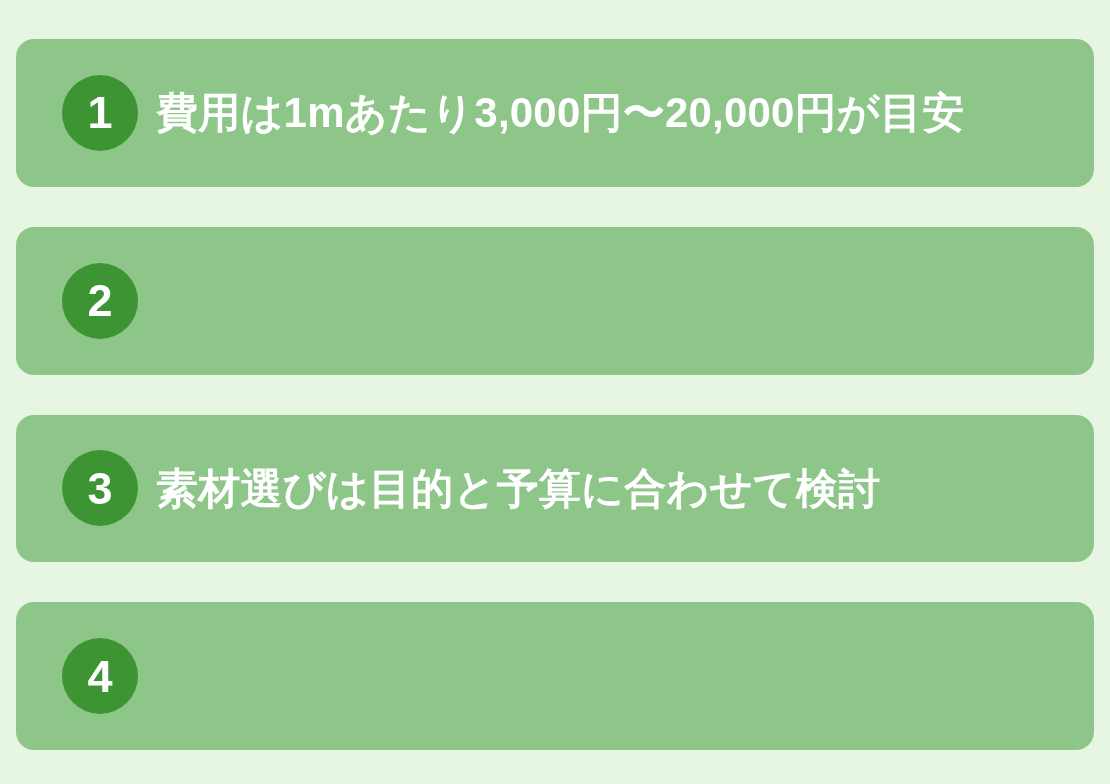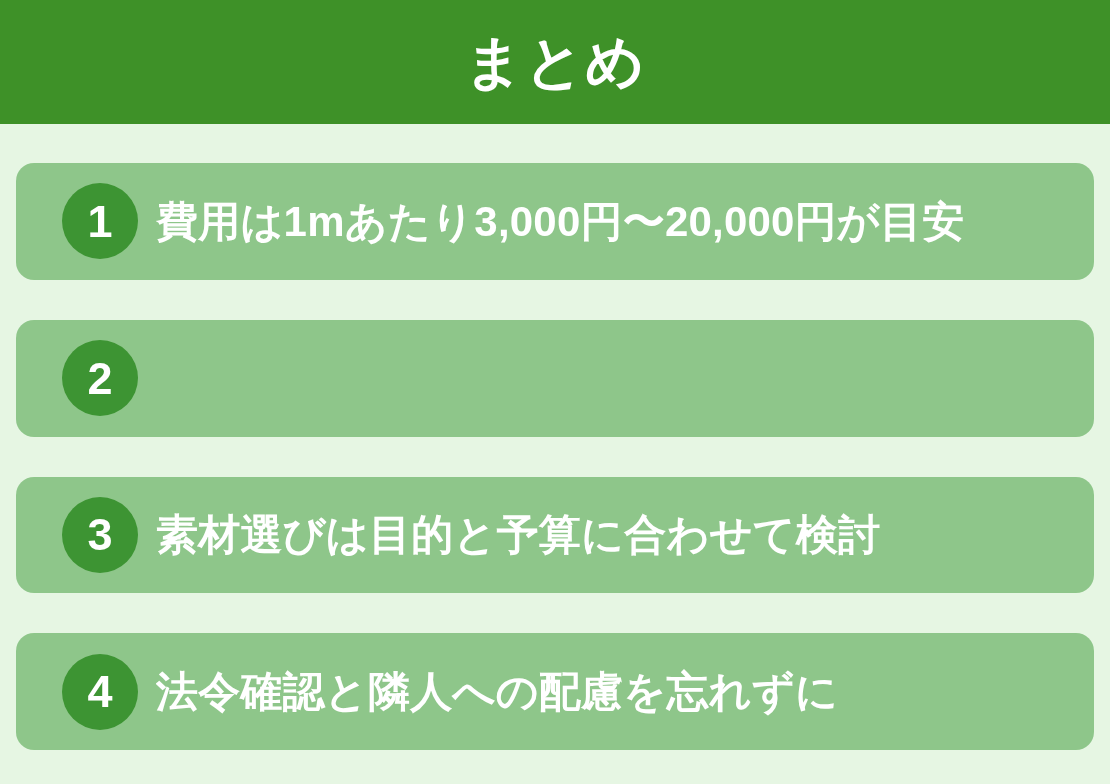--- a/index.html
+++ b/index.html
@@ -94,39 +94,35 @@
     letter-spacing: 0.005em;
     white-space: nowrap;
     overflow: hidden;
   }
 </style>
 </head>
 <body>
 
 <div class="page">
 
-  <header class="header">
-    <h1 class="header-title">まとめ</h1>
-  </header>
 
   <main class="summary-list">
 
     <section class="summary-item">
       <div class="item-badge">1</div>
       <div class="item-text">費用は1mあたり3,000円〜20,000円が目安</div>
     </section>
 
     <section class="summary-item">
       <div class="item-badge">2</div>
     </section>
 
     <section class="summary-item">
       <div class="item-badge">3</div>
       <div class="item-text">素材選びは目的と予算に合わせて検討</div>
     </section>
 
     <section class="summary-item">
       <div class="item-badge">4</div>
-      <div class="item-text">法令確認と隣人への配慮を忘れずに</div>
     </section>
 
   </main>
 </div>
 
 </body></html>

